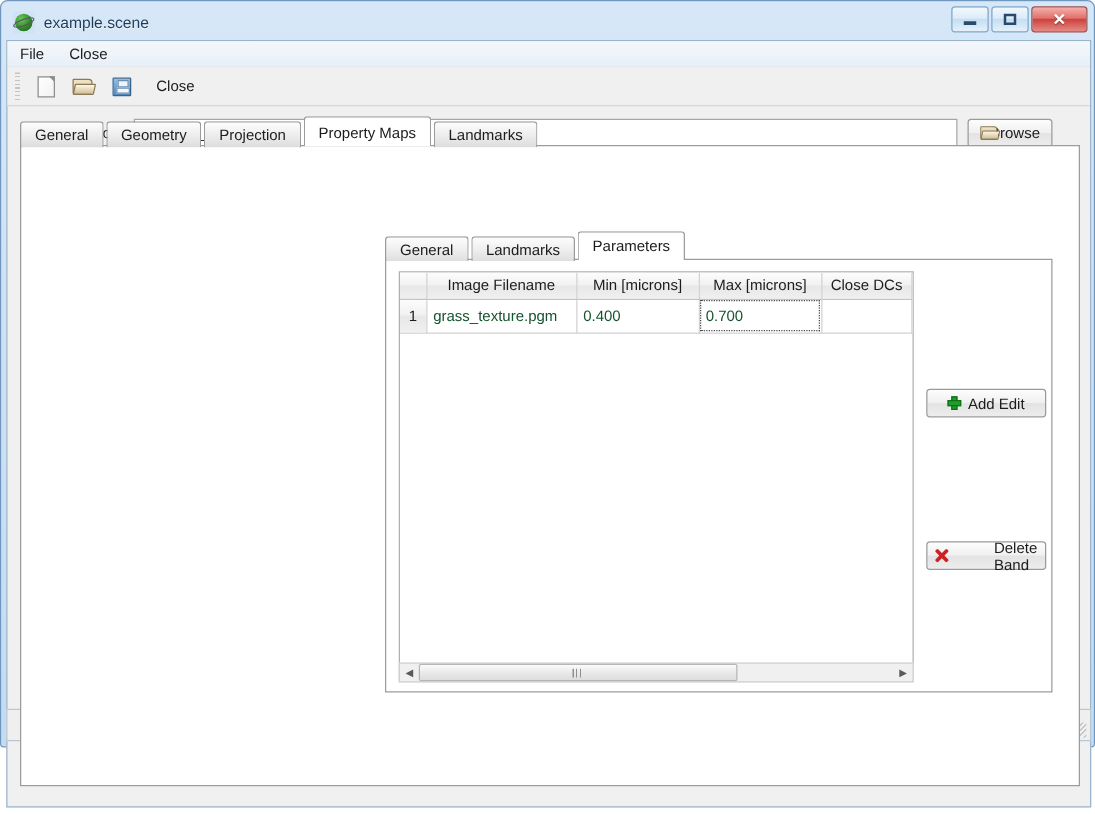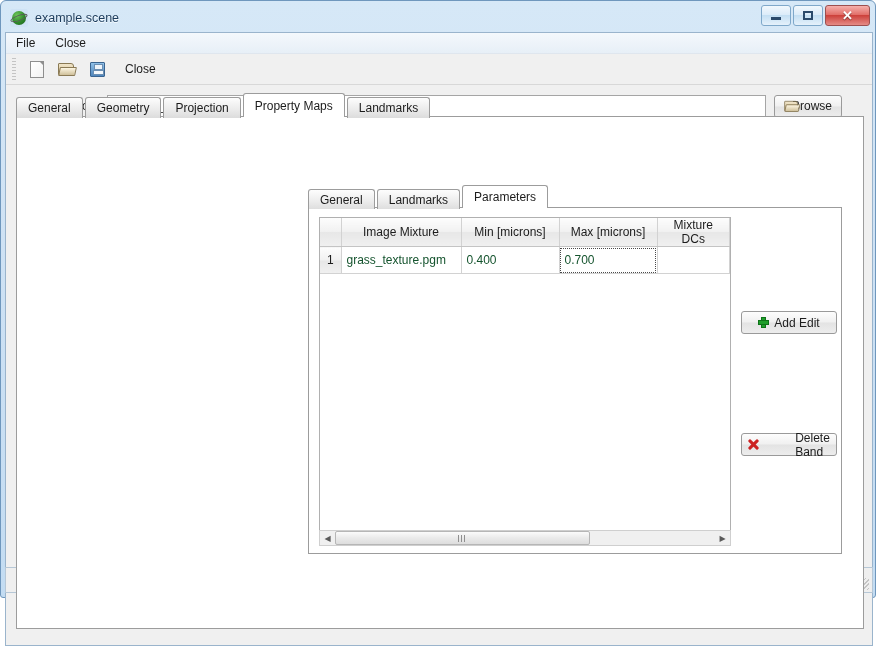--- a/index.html
+++ b/index.html
@@ -688,24 +688,24 @@
         <div class="itab active">Parameters</div>
       </div>
 
       <div class="inner-panel">
 
         <div class="table-wrap">
           <table class="grid">
             <thead>
               <tr>
                 <th class="rownum-h"></th>
-                <th style="width:120px">Image Mixture</th>
+                <th style="width:120px">Image Filename</th>
                 <th style="width:98px">Min [microns]</th>
                 <th style="width:98px">Max [microns]</th>
-                <th>Mixture DCs</th>
+                <th>Close DCs</th>
               </tr>
             </thead>
             <tbody>
               <tr>
                 <td class="rownum">1</td>
                 <td>grass_texture.pgm</td>
                 <td>0.400</td>
                 <td class="focused">0.700</td>
                 <td></td>
               </tr>

